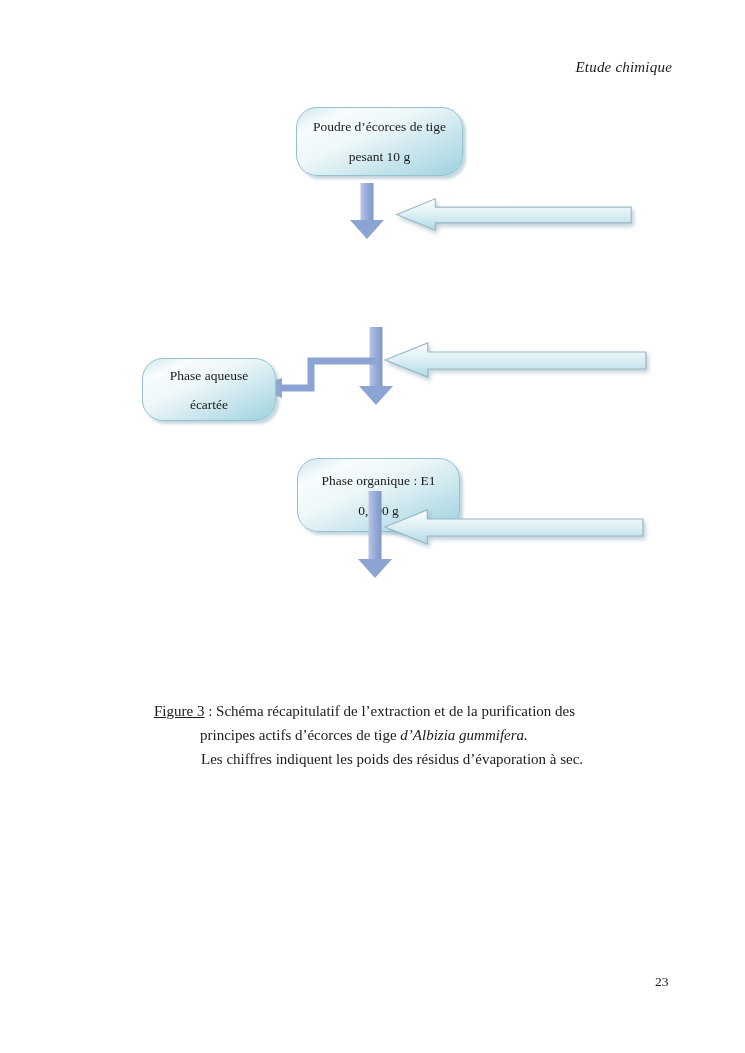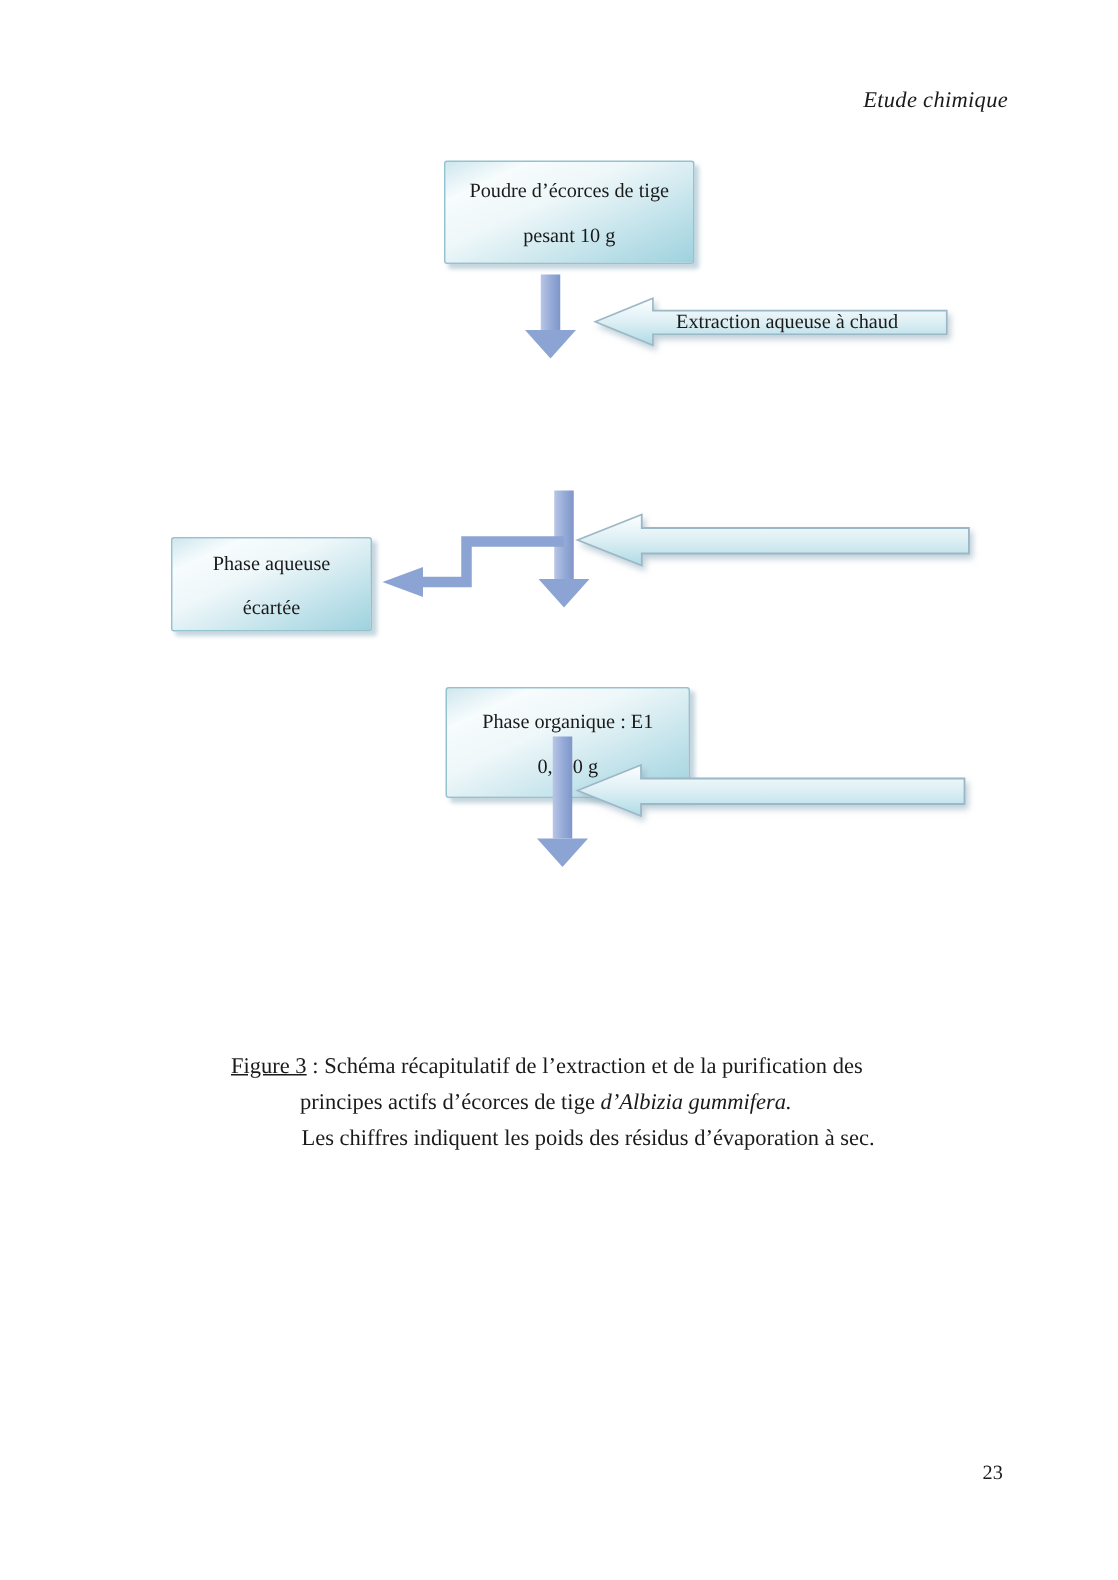--- a/index.html
+++ b/index.html
@@ -16,33 +16,33 @@
   
   .chapter-header {
     position:absolute; top:59px; right:73px;
     font-style:italic; font-size:15px; letter-spacing:.2px;
   }
 
   
   .fbox {
     position:absolute;
     border:1px solid #94c2cf;
-    border-radius:2px;
+    border-radius:21px;
     background:linear-gradient(155deg,
       #cfe7ee 0%, #f7fcfd 18%, #eef7f9 40%,
       #c3e3eb 72%, #9ed2de 100%);
     box-shadow:3px 3px 3px rgba(150,180,195,.55);
     display:flex; flex-direction:column;
     align-items:center; justify-content:center;
     text-align:center;
     font-size:13.5px; line-height:15px;
   }
   .fbox .bl { white-space:nowrap; }
   .gap-wide  { gap:15px; }
-  .gap-tight { gap:14px; }
+  .gap-tight { gap:14px;margin-left:28px; }
 
   
   .varrow { position:absolute; width:34px; }
   .varrow .shaft {
     position:absolute; top:0; left:50%;
     transform:translateX(-50%);
     width:13px; height:calc(100% - 19px);
     background:linear-gradient(to right,#b9c6e6 0%,#93a9d6 55%,#8096ca 100%);
   }
   .varrow .head {
@@ -94,21 +94,20 @@
     <svg viewBox="0 0 260 40" preserveAspectRatio="none">
       <defs>
         <linearGradient id="gA" x1="0" y1="0" x2="0" y2="1">
           <stop offset="0" stop-color="#fdfeff"></stop>
           <stop offset="0.5" stop-color="#ddeff4"></stop>
           <stop offset="1" stop-color="#aedbe6"></stop>
         </linearGradient>
       </defs>
       <polygon points="2,20 44,3 44,12 258,12 258,29 44,29 44,37" fill="url(#gA)" stroke="#9cb8c6" stroke-width="1.2"></polygon>
     </svg>
-    <span class="blabel">Extraction aqueuse à chaud</span>
   </div>
 
 
   <div class="varrow" style="left:359px; top:327px; height:78px;">
     <div class="shaft"></div>
       <div class="head"></div>
   </div>
 
   <svg class="elbow" width="132" height="52" viewBox="250 352 132 52">
     <polyline points="376,361 311,361 311,388 281,388" fill="none" stroke="#8ca4d4" stroke-width="7" stroke-linejoin="miter"></polyline>

